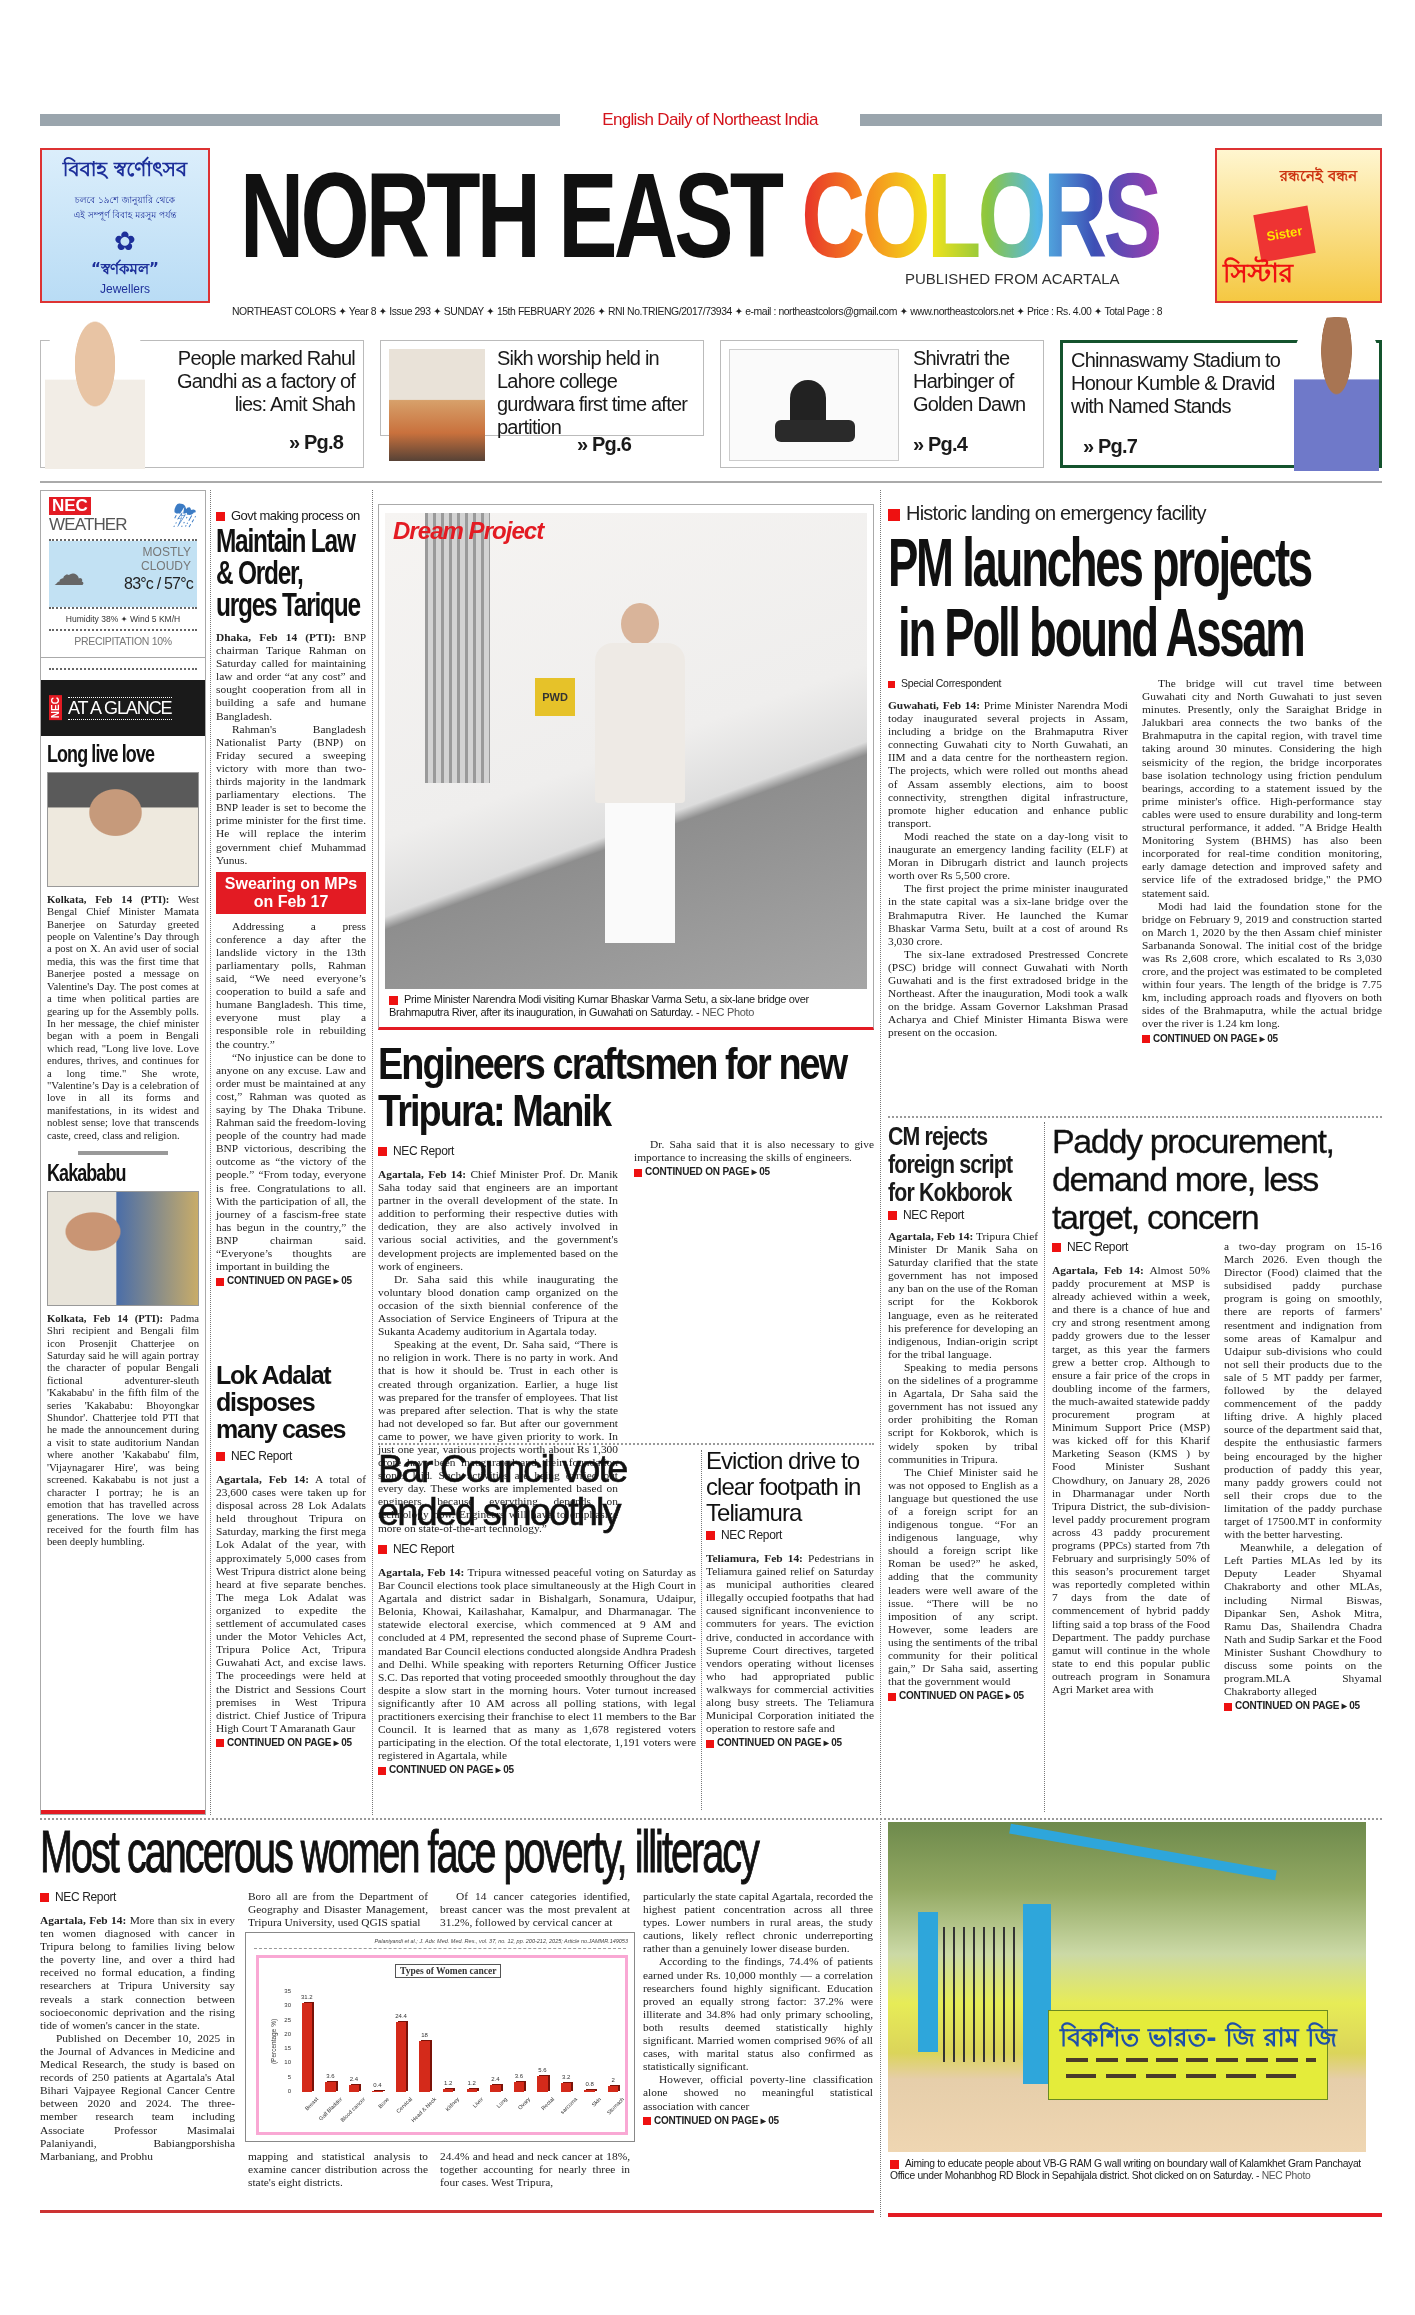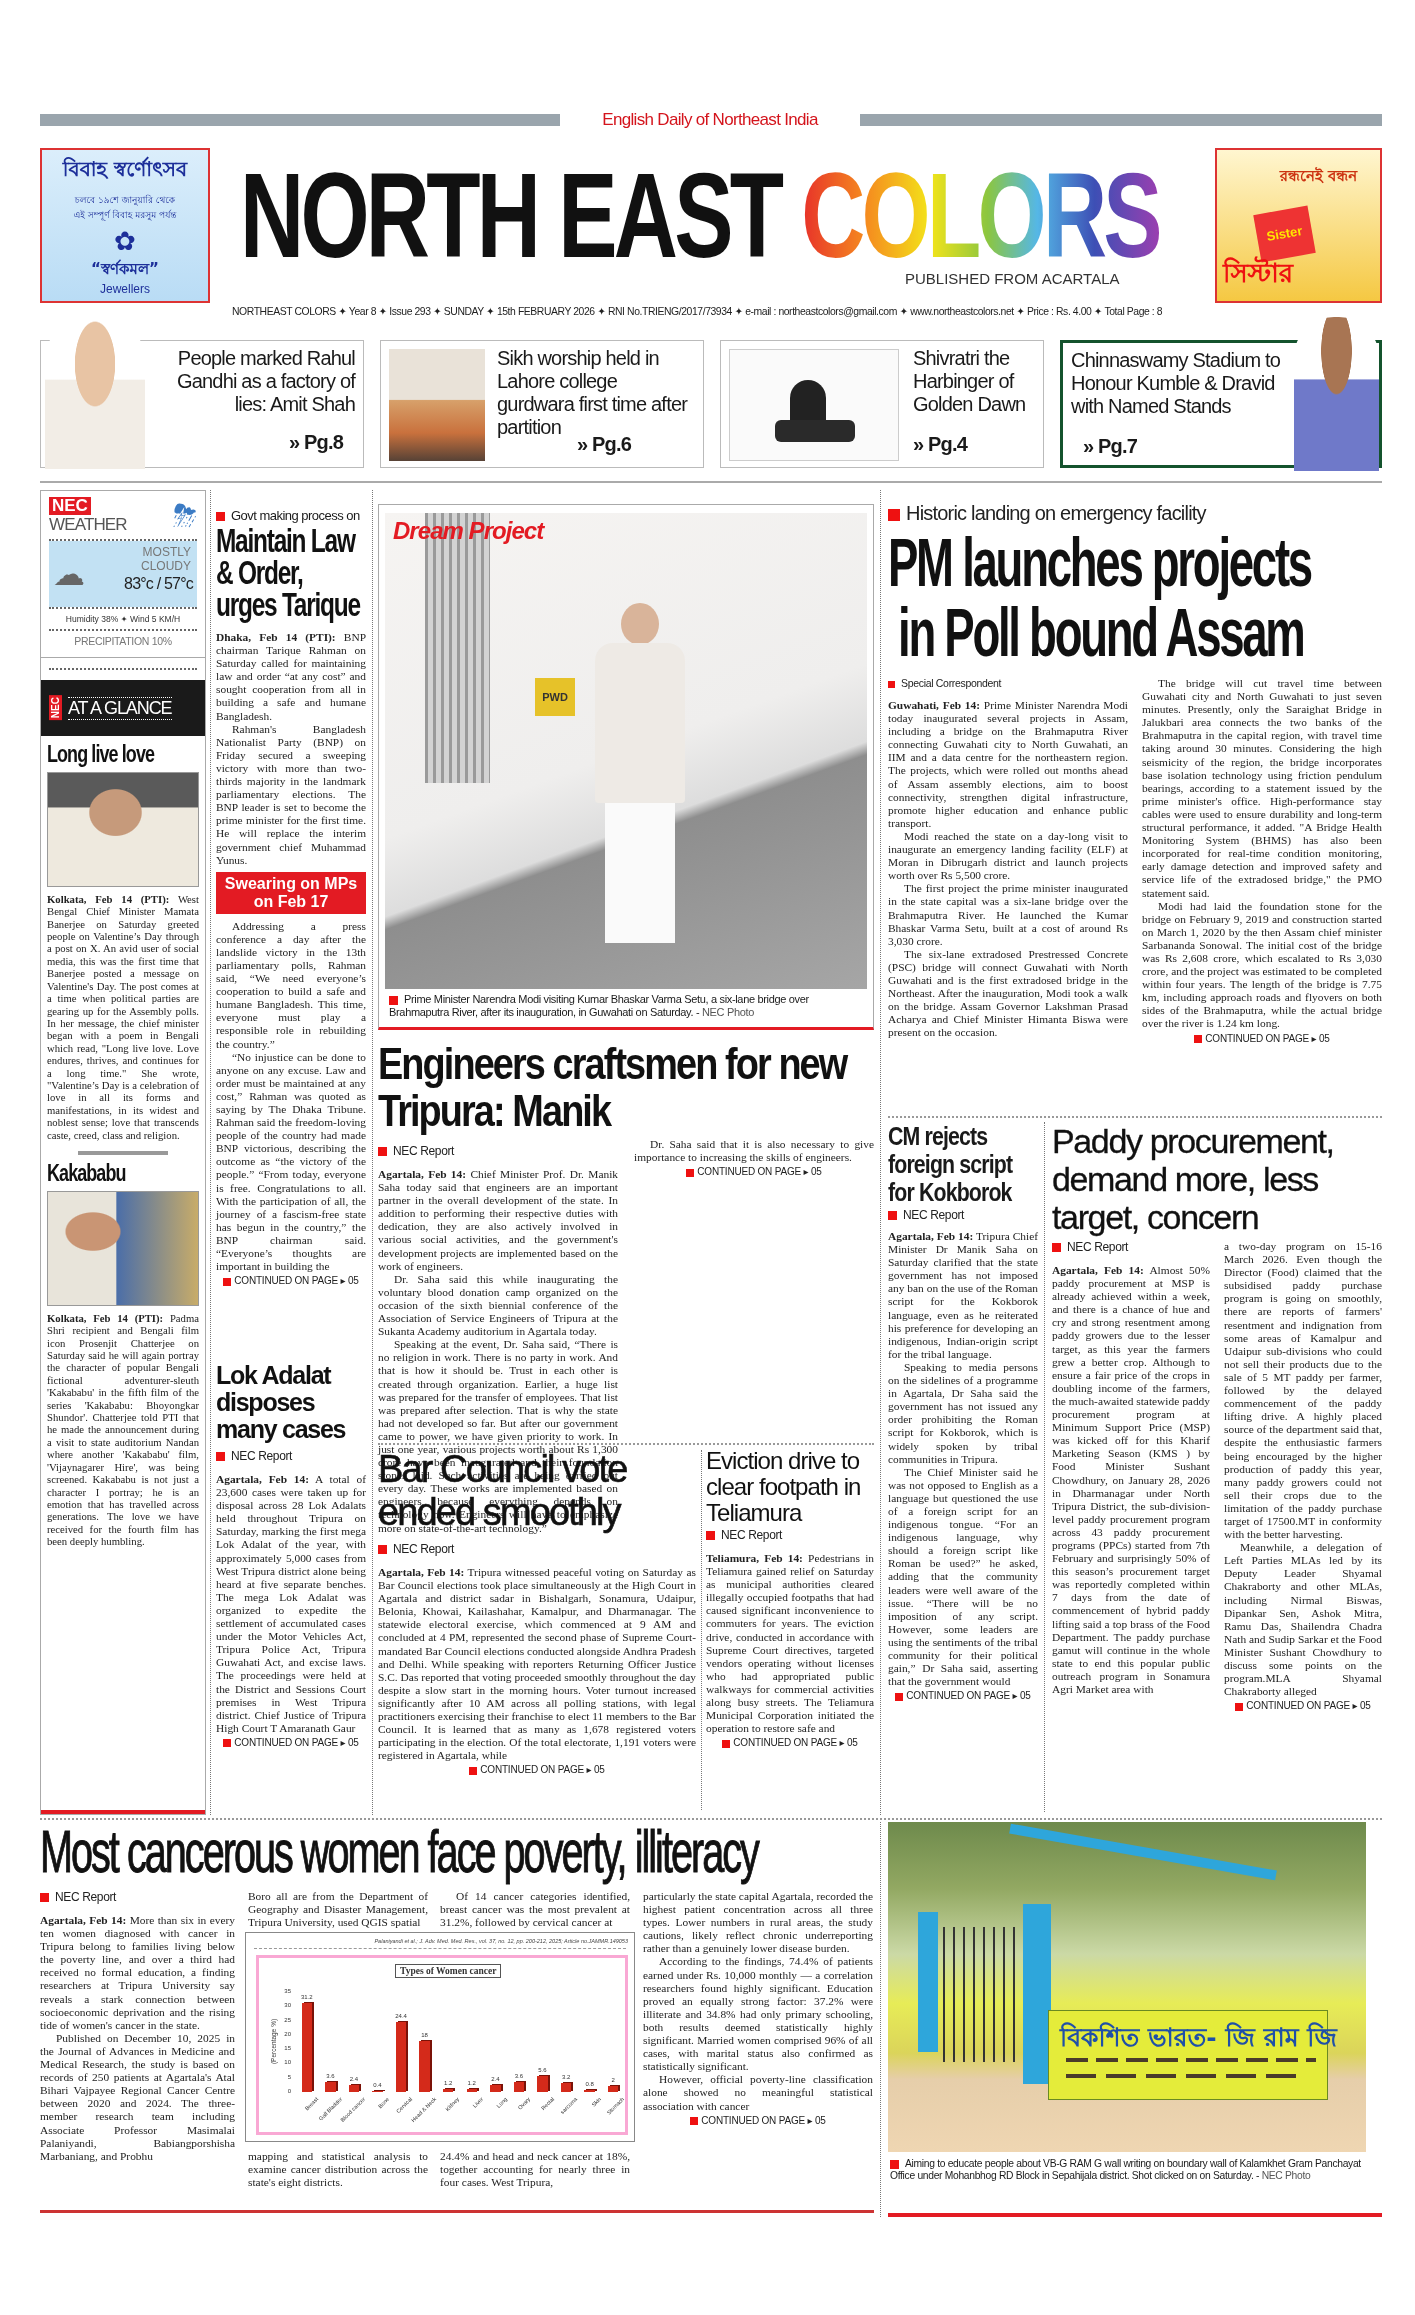--- a/index.html
+++ b/index.html
@@ -5,21 +5,21 @@
 *{box-sizing:border-box;margin:0;padding:0}
 body{width:1415px;height:2315px;background:#fff;font-family:"Liberation Serif",serif;color:#1a1a1a;position:relative;overflow:hidden}
 .abs{position:absolute}
 .cond{font-family:"Liberation Sans",sans-serif;letter-spacing:-0.04em}
 .body-text{font-family:"Liberation Serif",serif;font-size:11.4px;line-height:13.1px;text-align:justify;color:#222}
 .body-text p{text-indent:16px}
 .body-text p.first{text-indent:0}
 .dateline{font-weight:bold}
 .bullet{display:inline-block;width:9px;height:9px;background:#e11;margin-right:6px;vertical-align:middle}
 .byline{font-family:"Liberation Sans",sans-serif;font-size:12px;letter-spacing:-0.03em;color:#222;margin:6px 0 10px}
-.cont{font-family:"Liberation Sans",sans-serif;font-size:10px;font-weight:normal;letter-spacing:-0.02em;text-align:center;color:#222;margin-top:2px}
+.cont{font-family:"Liberation Sans",sans-serif;font-size:10px;font-weight:bold;letter-spacing:-0.02em;text-align:left;color:#222;margin-top:2px}
 .cont .bullet{width:8px;height:8px;margin-right:3px}
 .vdot{border-left:1px dotted #777}
 .hdot{border-top:2px dotted #999}
 .img{background:#ccc;overflow:hidden}
 .photo-cap{font-family:"Liberation Sans",sans-serif;font-size:11px;line-height:13px;letter-spacing:-0.03em}
 .headline{font-family:"Liberation Sans",sans-serif;font-weight:bold;color:#111;letter-spacing:-0.05em;line-height:0.95}
 </style>
 </head>
 <body>
 
@@ -51,21 +51,21 @@
 
   <div class="abs cond" style="left:232px;top:305px;width:960px;font-size:10.4px;color:#222;white-space:nowrap;overflow:hidden">NORTHEAST COLORS ✦ Year 8 ✦ Issue 293 ✦ SUNDAY ✦ 15th FEBRUARY 2026 ✦ RNI No.TRIENG/2017/73934 ✦ e-mail : northeastcolors@gmail.com ✦ www.northeastcolors.net ✦ Price : Rs. 4.00 ✦ Total Page : 8</div>
 </div>
 
 <div class="abs" style="left:40px;top:330px;width:1342px;height:138px">
   <div class="abs" style="left:0;top:10px;width:324px;height:128px;border:1px solid #bbb">
     <div class="abs" style="left:4px;top:-22px;width:100px;height:150px;background:radial-gradient(ellipse at 50% 30%,#e8c4a4 0 28%,transparent 29%),linear-gradient(#fff 40%,#f2ede6 41%);border-radius:40px 40px 0 0"></div>
     <div class="abs cond" style="right:8px;top:6px;width:200px;text-align:right;font-size:20px;line-height:23px">People marked Rahul Gandhi as a factory of lies: Amit Shah</div>
     <div class="abs cond" style="right:20px;top:90px;font-weight:bold;font-size:20px">» Pg.8</div>
   </div>
-  <div class="abs" style="left:340px;top:10px;width:324px;height:128px;border:1px solid #bbb">
+  <div class="abs" style="left:340px;top:10px;width:324px;height:96px;border:1px solid #bbb">
     <div class="abs img" style="left:8px;top:8px;width:96px;height:112px;background:linear-gradient(#e9e2d8 45%,#d7a06a 46%,#c9713d 75%,#574236 100%)"></div>
     <div class="abs cond" style="left:116px;top:6px;width:200px;font-size:20px;line-height:23px">Sikh worship held in Lahore college gurdwara first time after partition</div>
     <div class="abs cond" style="left:196px;top:92px;font-weight:bold;font-size:20px">» Pg.6</div>
   </div>
   <div class="abs" style="left:680px;top:10px;width:324px;height:128px;border:1px solid #bbb">
     <div class="abs" style="left:8px;top:8px;width:170px;height:112px;border:1px solid #ccc;background:#fafafa">
       <div style="position:absolute;left:60px;top:30px;width:36px;height:55px;background:#222;border-radius:18px 18px 6px 6px"></div>
       <div style="position:absolute;left:45px;top:70px;width:80px;height:22px;background:#2a2a2a;border-radius:6px"></div>
     </div>
     <div class="abs cond" style="left:192px;top:6px;width:120px;font-size:20px;line-height:23px">Shivratri the Harbinger of Golden Dawn</div>

